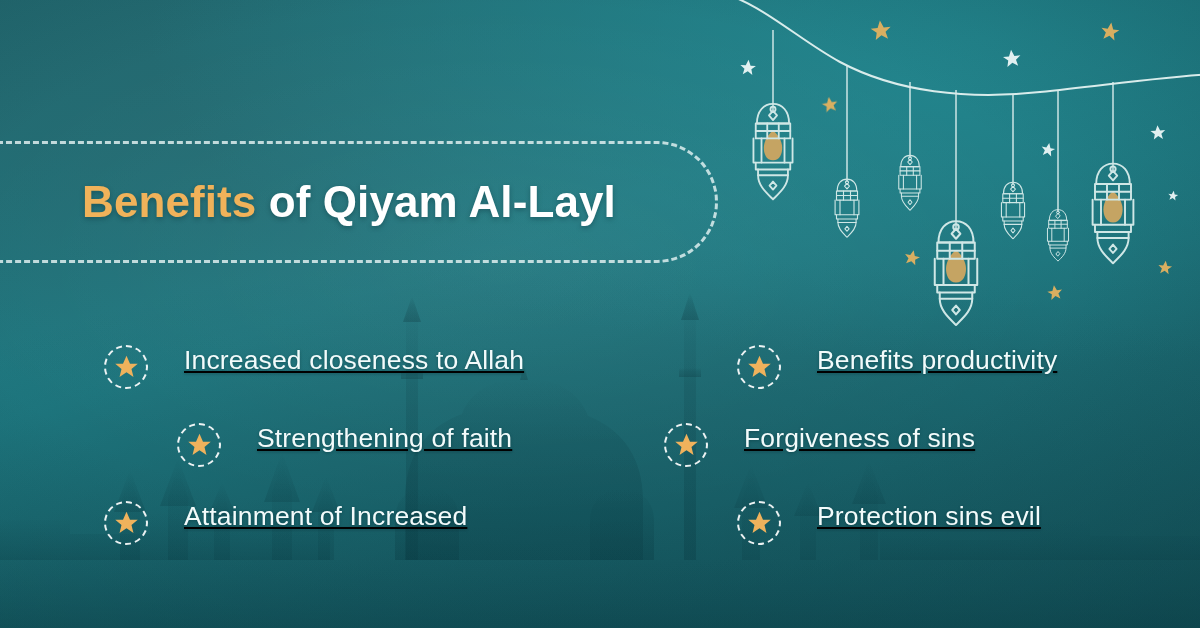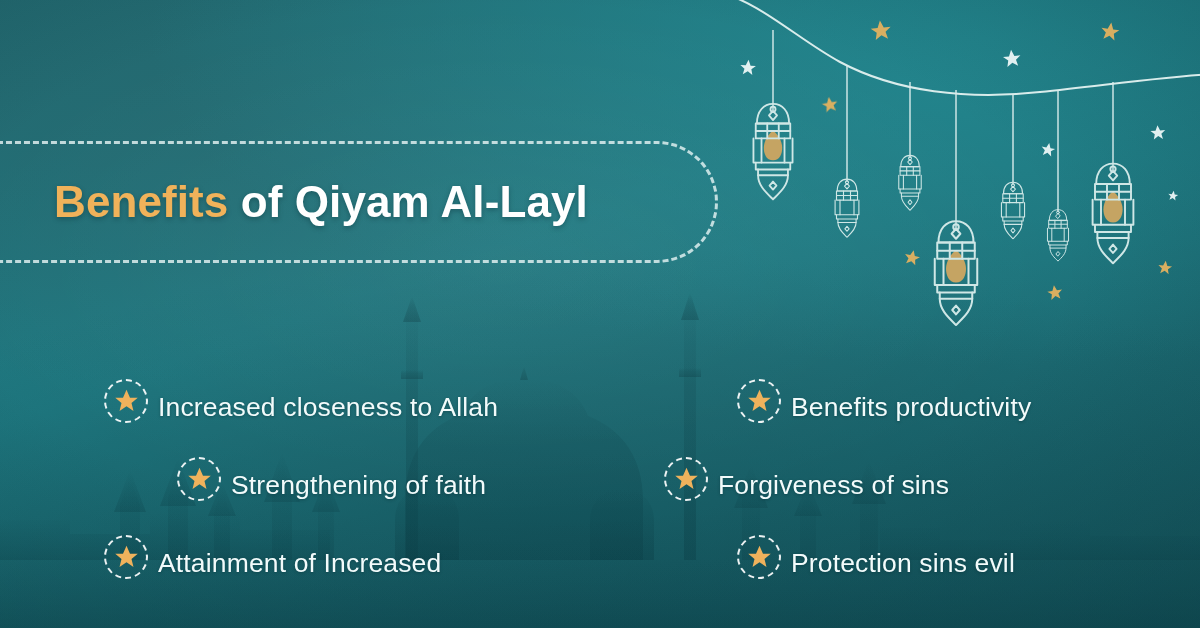--- a/index.html
+++ b/index.html
@@ -59,21 +59,21 @@
     width: 748px;
     height: 122px;
     box-sizing: border-box;
     border: 3px dashed rgba(233,245,246,0.80);
     border-radius: 0 62px 62px 0;
     border-left: none;
     display: flex;
     align-items: center;
   }
   .title-text {
-    margin-left: 84px;
+    margin-left: 112px;
     font-size: 44px;
     font-weight: bold;
     letter-spacing: 0.1px;
     white-space: nowrap;
     color: #ffffff;
     text-shadow: 0 2px 5px rgba(5,40,45,0.35);
   }
   .title-accent { color: #f0b25a; }
 
   
@@ -83,22 +83,23 @@
     width: 1200px;
     display: grid;
     grid-template-columns: 560px 530px;
     grid-auto-rows: 78px;
     column-gap: 0;
     padding-left: 104px;
     box-sizing: border-box;
   }
   .benefit {
     display: flex;
-    align-items: flex-end;
-    gap: 10px;
+    align-items: flex-start;
+    gap: 36px;
+    text-decoration: underline;
   }
   .benefit.col-right { padding-left: 73px; }
 
   .star-badge {
     position: relative;
     flex: 0 0 auto;
     width: 44px;
     height: 44px;
     box-sizing: border-box;
     border: 2.5px dashed rgba(255,255,255,0.92);

